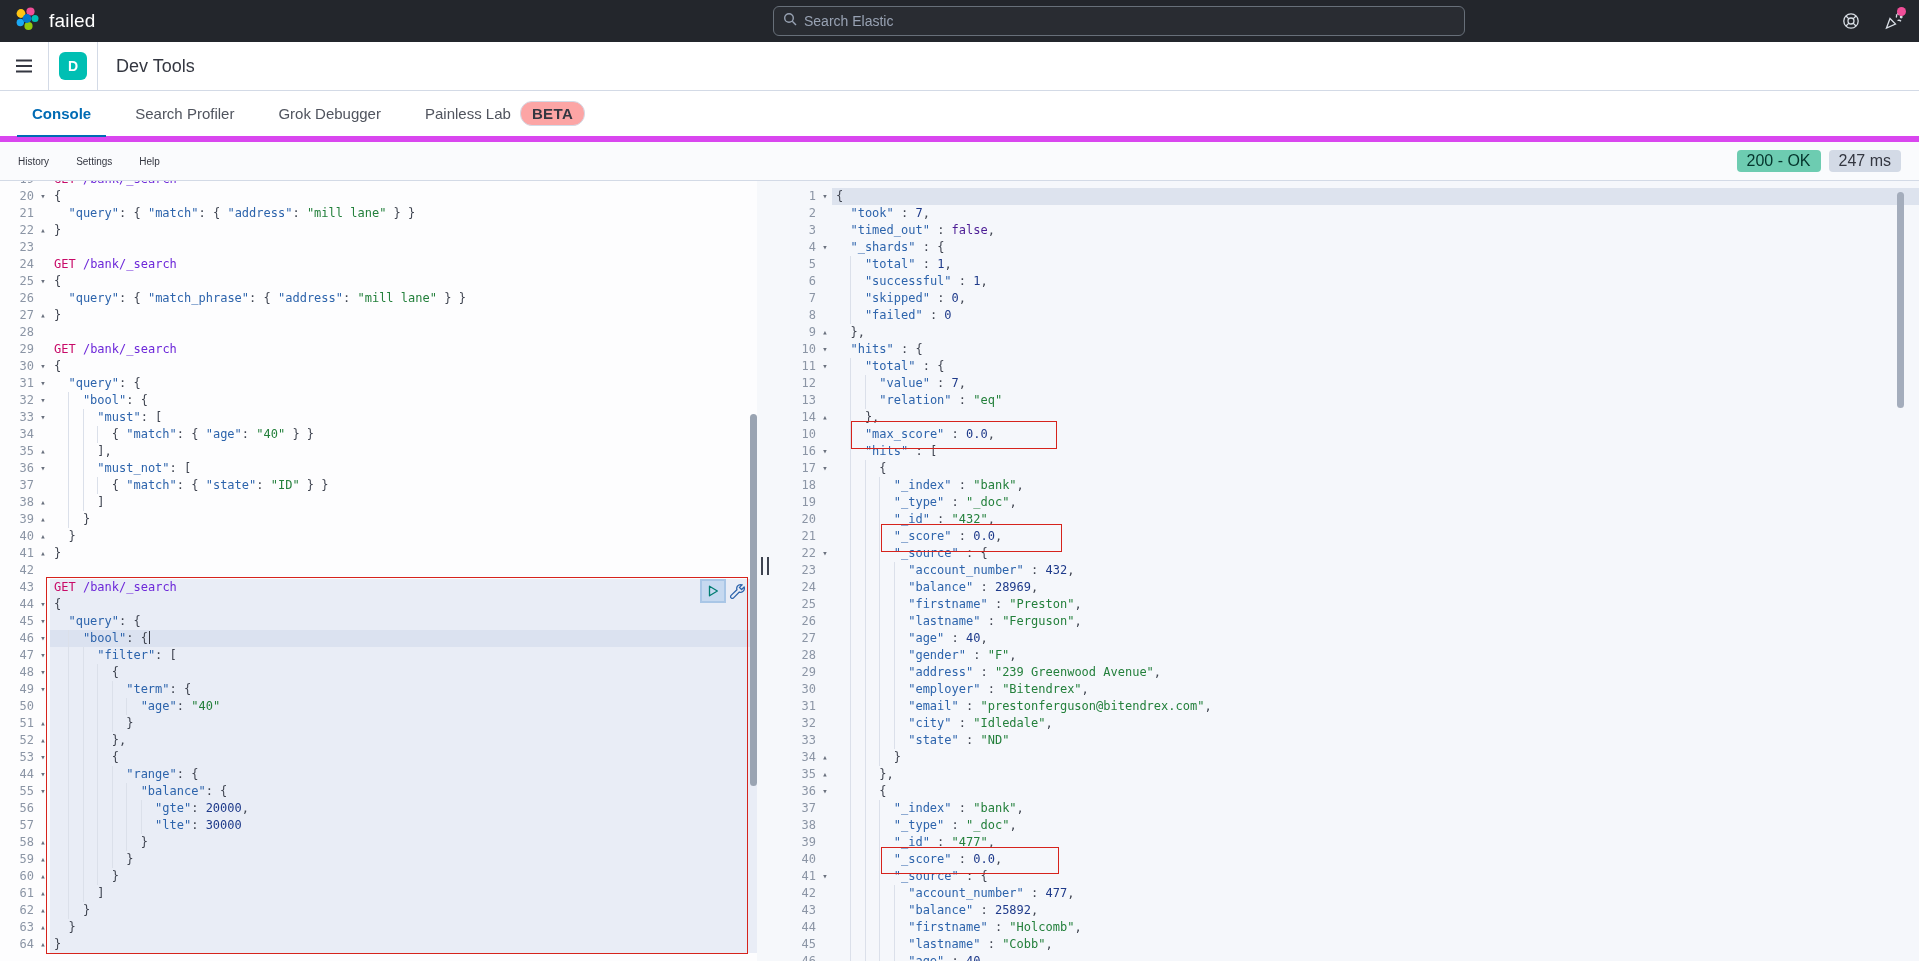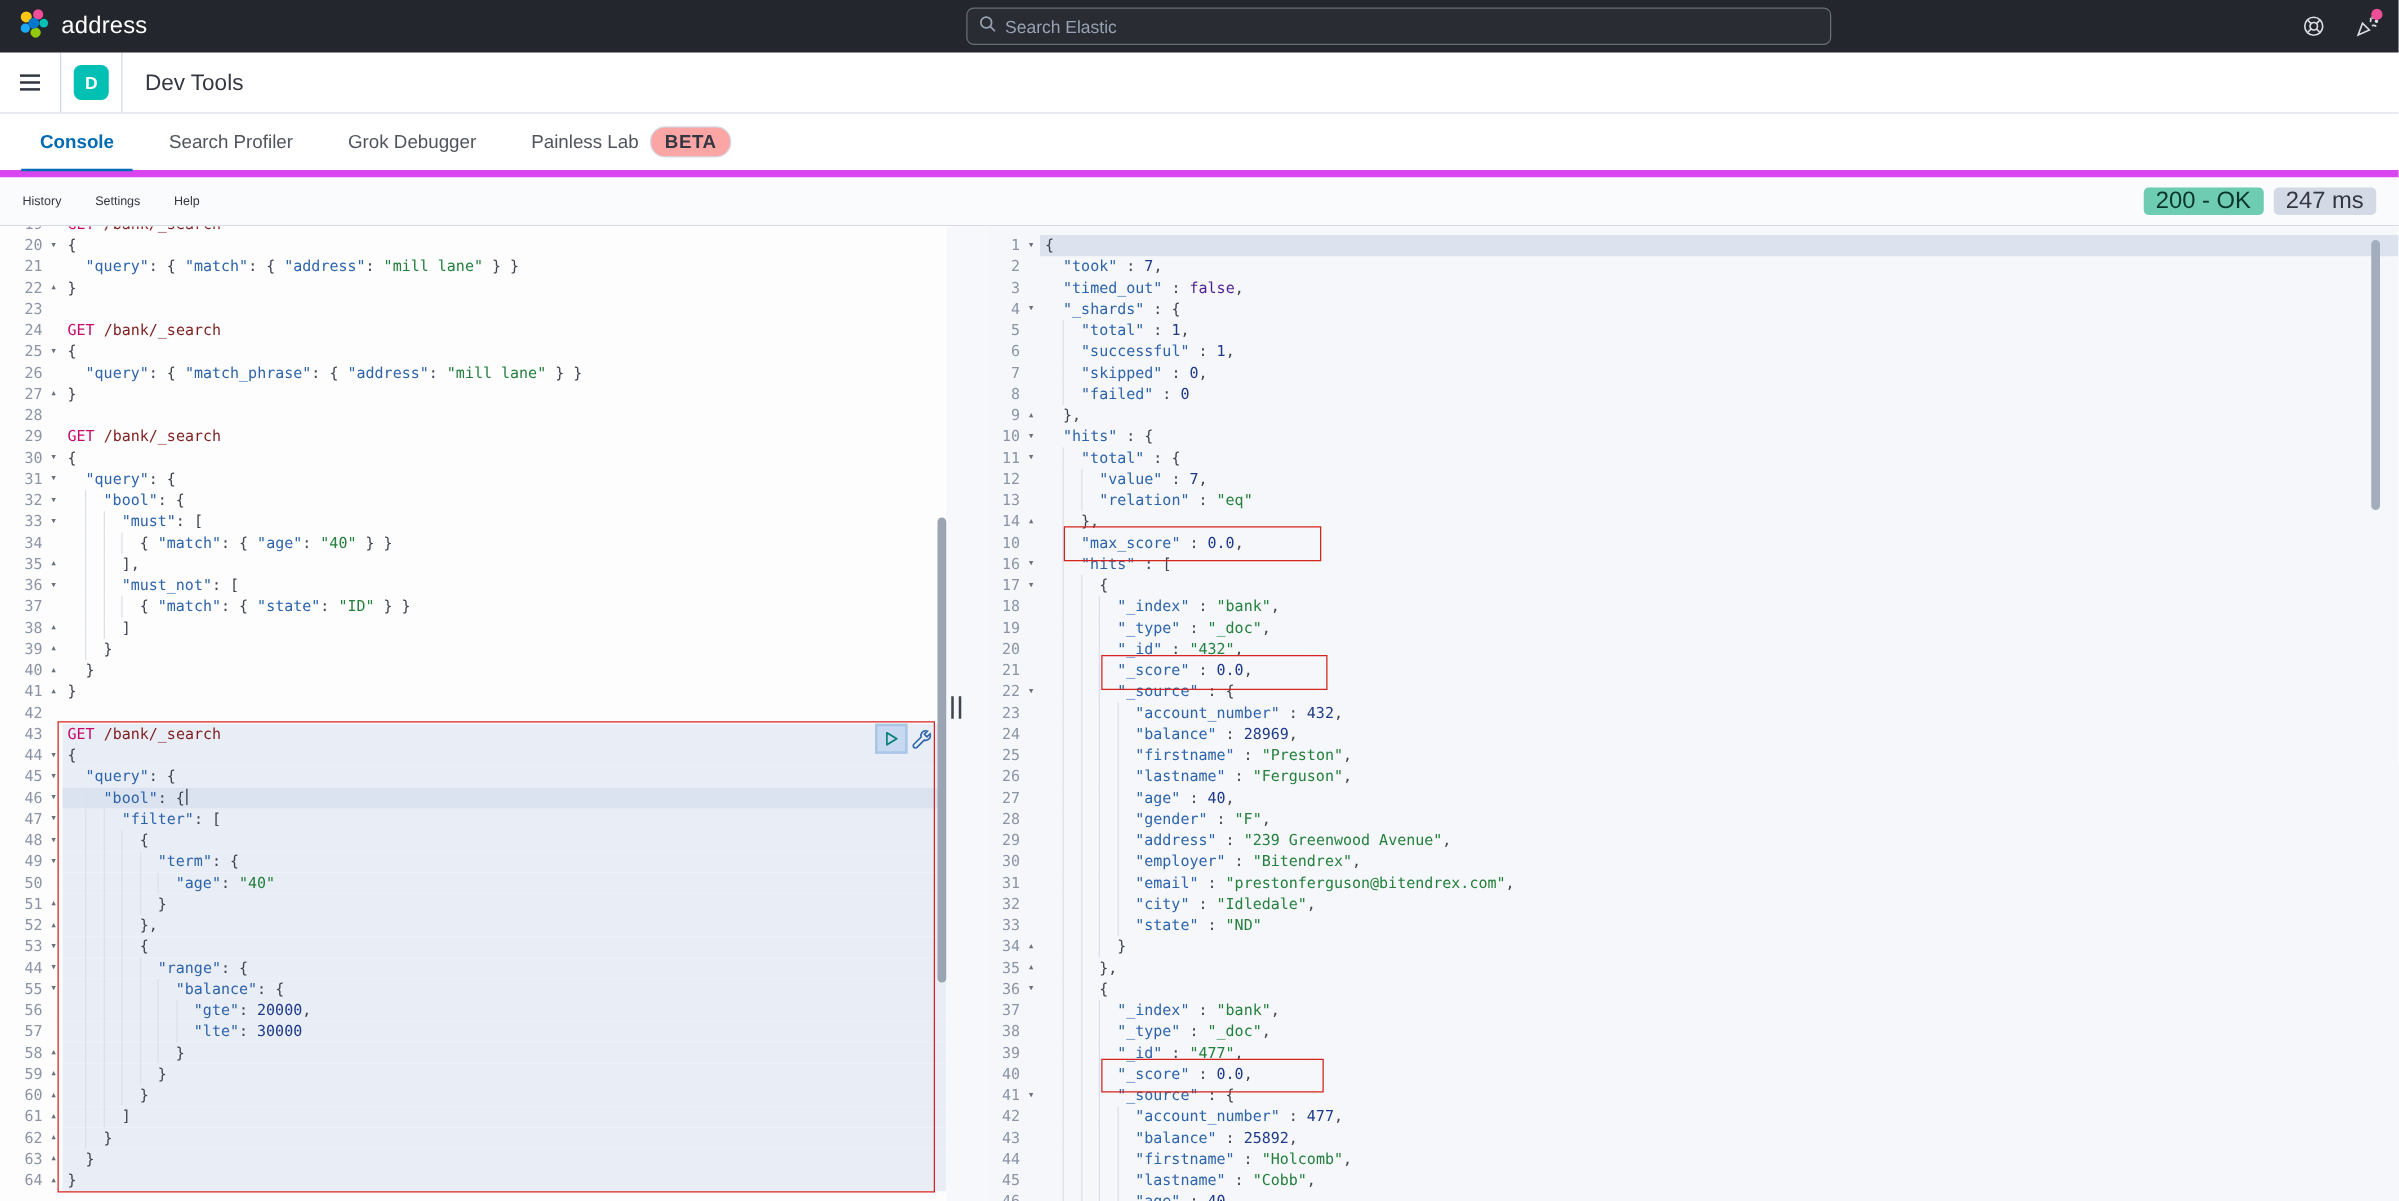--- a/index.html
+++ b/index.html
@@ -42,21 +42,21 @@
   .tab.active::after { content:""; position:absolute; left:0; right:0; bottom:-1px;
     height:2px; background:#006bb4; }
   .beta { border:1px solid #d3dae6; border-radius:12px; padding:3px 11px; font-size:15px;
     font-weight:700; letter-spacing:.4px; color:#343741; background:#fca5a5; }
 
   
   .actionbar { height:39px; background:#fafbfd; border-bottom:1px solid #d3dae6;
     display:flex; align-items:center; padding:0 18px; gap:27px; }
   .actionbar a { font-size:10px; color:#343741; text-decoration:none; cursor:pointer; }
   .badges { margin-left:auto; display:flex; gap:8px; }
-  .badge { height:22px; border-radius:4px; padding:0 10px; font-size:19px;
+  .badge { height:22px; border-radius:4px; padding:0 10px; font-size:16px;
     display:flex; align-items:center; }
   .badge.ok { background:#6dccb1; color:#04352c; }
   .badge.ms { background:#d3dae6; color:#343741; }
 
   
   .editors { position:relative; height:780px; display:flex; overflow:hidden; background:#fff; }
   .pane-left { width:757px; overflow:hidden; background:#fdfdfe; }
   .gap { width:33px; background:#f6f8fb; }
   .pane-right { flex:1; overflow:hidden; background:#f5f7fb; }
   #req-lines { margin-top:-10px; }
@@ -67,21 +67,21 @@
   .gut { color:#8b95a5; text-align:right; flex:none; }
   .pane-left .gut { width:36px; padding-right:2px; }
   .pane-right .gut { width:28px; padding-right:2px; }
   .fold { width:14px; flex:none; text-align:center; font-size:9px; color:#69707d; cursor:pointer; }
   .code { flex:1; white-space:pre; color:#3f4450; padding-left:4px; }
   .code.sel { background:#e9edf6; }
   .pane-left .code.hl { background:#dbe2f0; }
   .pane-right .code.hl { background:#dde3ee; }
   .i,.g { display:inline-block; width:2ch; height:17px; vertical-align:top; }
   .g { border-left:1px solid #dbe0ea; }
-  .t-m { color:#c80a68; } .t-u { color:#7f1d1d; } .t-k { color:#2d64ac; }
+  .t-m { color:#c80a68; } .t-u { color:#6d28d9; } .t-k { color:#2d64ac; }
   .t-s { color:#24803c; } .t-n { color:#1e3a8a; } .t-b { color:#4c1d95; }
   .t-p { color:#3f4450; }
   .cursor { display:inline-block; width:1.5px; height:13px; background:#343741;
     vertical-align:-2px; margin-left:1px; }
 
   
   .annotation { position:absolute; border:1.5px solid #d6231c; pointer-events:none; z-index:5; }
   #box-a { left:46px; top:396px; width:702px; height:377px; }
   #box-b { left:851px; top:240px; width:206px; height:28px; }
   #box-c { left:881px; top:343px; width:181px; height:28px; }
@@ -107,21 +107,21 @@
       <span>
         <svg width="26" height="26" viewBox="0 0 26 26">
           <circle cx="7" cy="7.5" r="4.4" fill="#fec514"></circle>
           <circle cx="16.5" cy="5.5" r="4.1" fill="#f04e98"></circle>
           <circle cx="21" cy="12.5" r="3.5" fill="#00bfb3"></circle>
           <circle cx="6.3" cy="16.5" r="3.7" fill="#1ba9f5"></circle>
           <circle cx="14.5" cy="20" r="4.1" fill="#93c90e"></circle>
           <circle cx="13" cy="12.5" r="4.4" fill="#07c"></circle>
         </svg>
       </span>
-      <span class="brand-text">address</span>
+      <span class="brand-text">failed</span>
     </div>
     <div class="searchbox">
       <span>
         <svg width="14" height="14" viewBox="0 0 14 14" fill="none" stroke="#98a2b3" stroke-width="1.4">
           <circle cx="6" cy="6" r="4.3"></circle>
             <line x1="9.3" y1="9.3" x2="13" y2="13"></line>
         </svg>
       </span>
       <input placeholder="Search Elastic" style="">
     </div>

